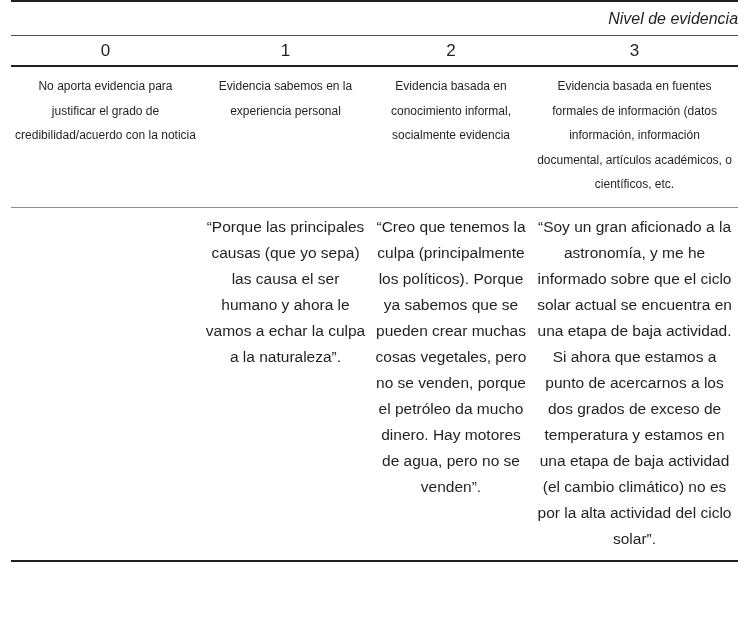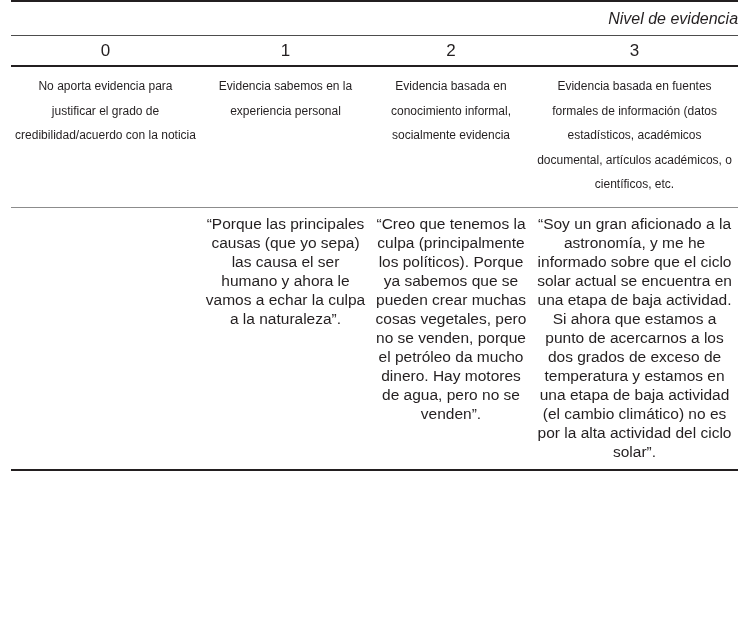--- a/index.html
+++ b/index.html
@@ -74,21 +74,21 @@
     padding: 7px 4px 10px 4px;
     font-weight: 400;
     margin-left: 24px;
   }
 
   
   td.quote-cell {
     text-align: center;
     vertical-align: top;
     font-size: 15.5px;
-    line-height: 19px;
+    line-height: 26px;
     padding: 6px 4px 8px 4px;
     font-weight: 400;
   }
 
   
   col.c0 { width: 189px; }
   col.c1 { width: 171px; }
   col.c2 { width: 160px; }
   col.c3 { width: 207px; }
 </style>
@@ -110,21 +110,21 @@
       <tr>
         <td class="level-cell rule-mid">0</td>
         <td class="level-cell rule-mid">1</td>
         <td class="level-cell rule-mid">2</td>
         <td class="level-cell rule-mid">3</td>
       </tr>
       <tr>
         <td class="desc-cell rule-light">No aporta evidencia para justificar el grado de credibilidad/acuerdo con la noticia</td>
         <td class="desc-cell rule-light">Evidencia sabemos en la experiencia personal</td>
         <td class="desc-cell rule-light">Evidencia basada en conocimiento informal, socialmente evidencia</td>
-        <td class="desc-cell rule-light">Evidencia basada en fuentes formales de información (datos estadísticos, académicos documental, artículos académicos, o científicos, etc.</td>
+        <td class="desc-cell rule-light">Evidencia basada en fuentes formales de información (datos información, información documental, artículos académicos, o científicos, etc.</td>
       </tr>
       <tr>
         <td class="quote-cell rule-bottom"></td>
         <td class="quote-cell rule-bottom">“Porque las principales causas (que yo sepa) las causa el ser humano y ahora le vamos a echar la culpa a la naturaleza”.</td>
         <td class="quote-cell rule-bottom">“Creo que tenemos la culpa (principalmente los políticos). Porque ya sabemos que se pueden crear muchas cosas vegetales, pero no se venden, porque el petróleo da mucho dinero. Hay motores de agua, pero no se venden”.</td>
         <td class="quote-cell rule-bottom">“Soy un gran aficionado a la astronomía, y me he informado sobre que el ciclo solar actual se encuentra en una etapa de baja actividad. Si ahora que estamos a punto de acercarnos a los dos grados de exceso de temperatura y estamos en una etapa de baja actividad (el cambio climático) no es por la alta actividad del ciclo solar”.</td>
       </tr>
     </tbody>
   </table>
 </div>

